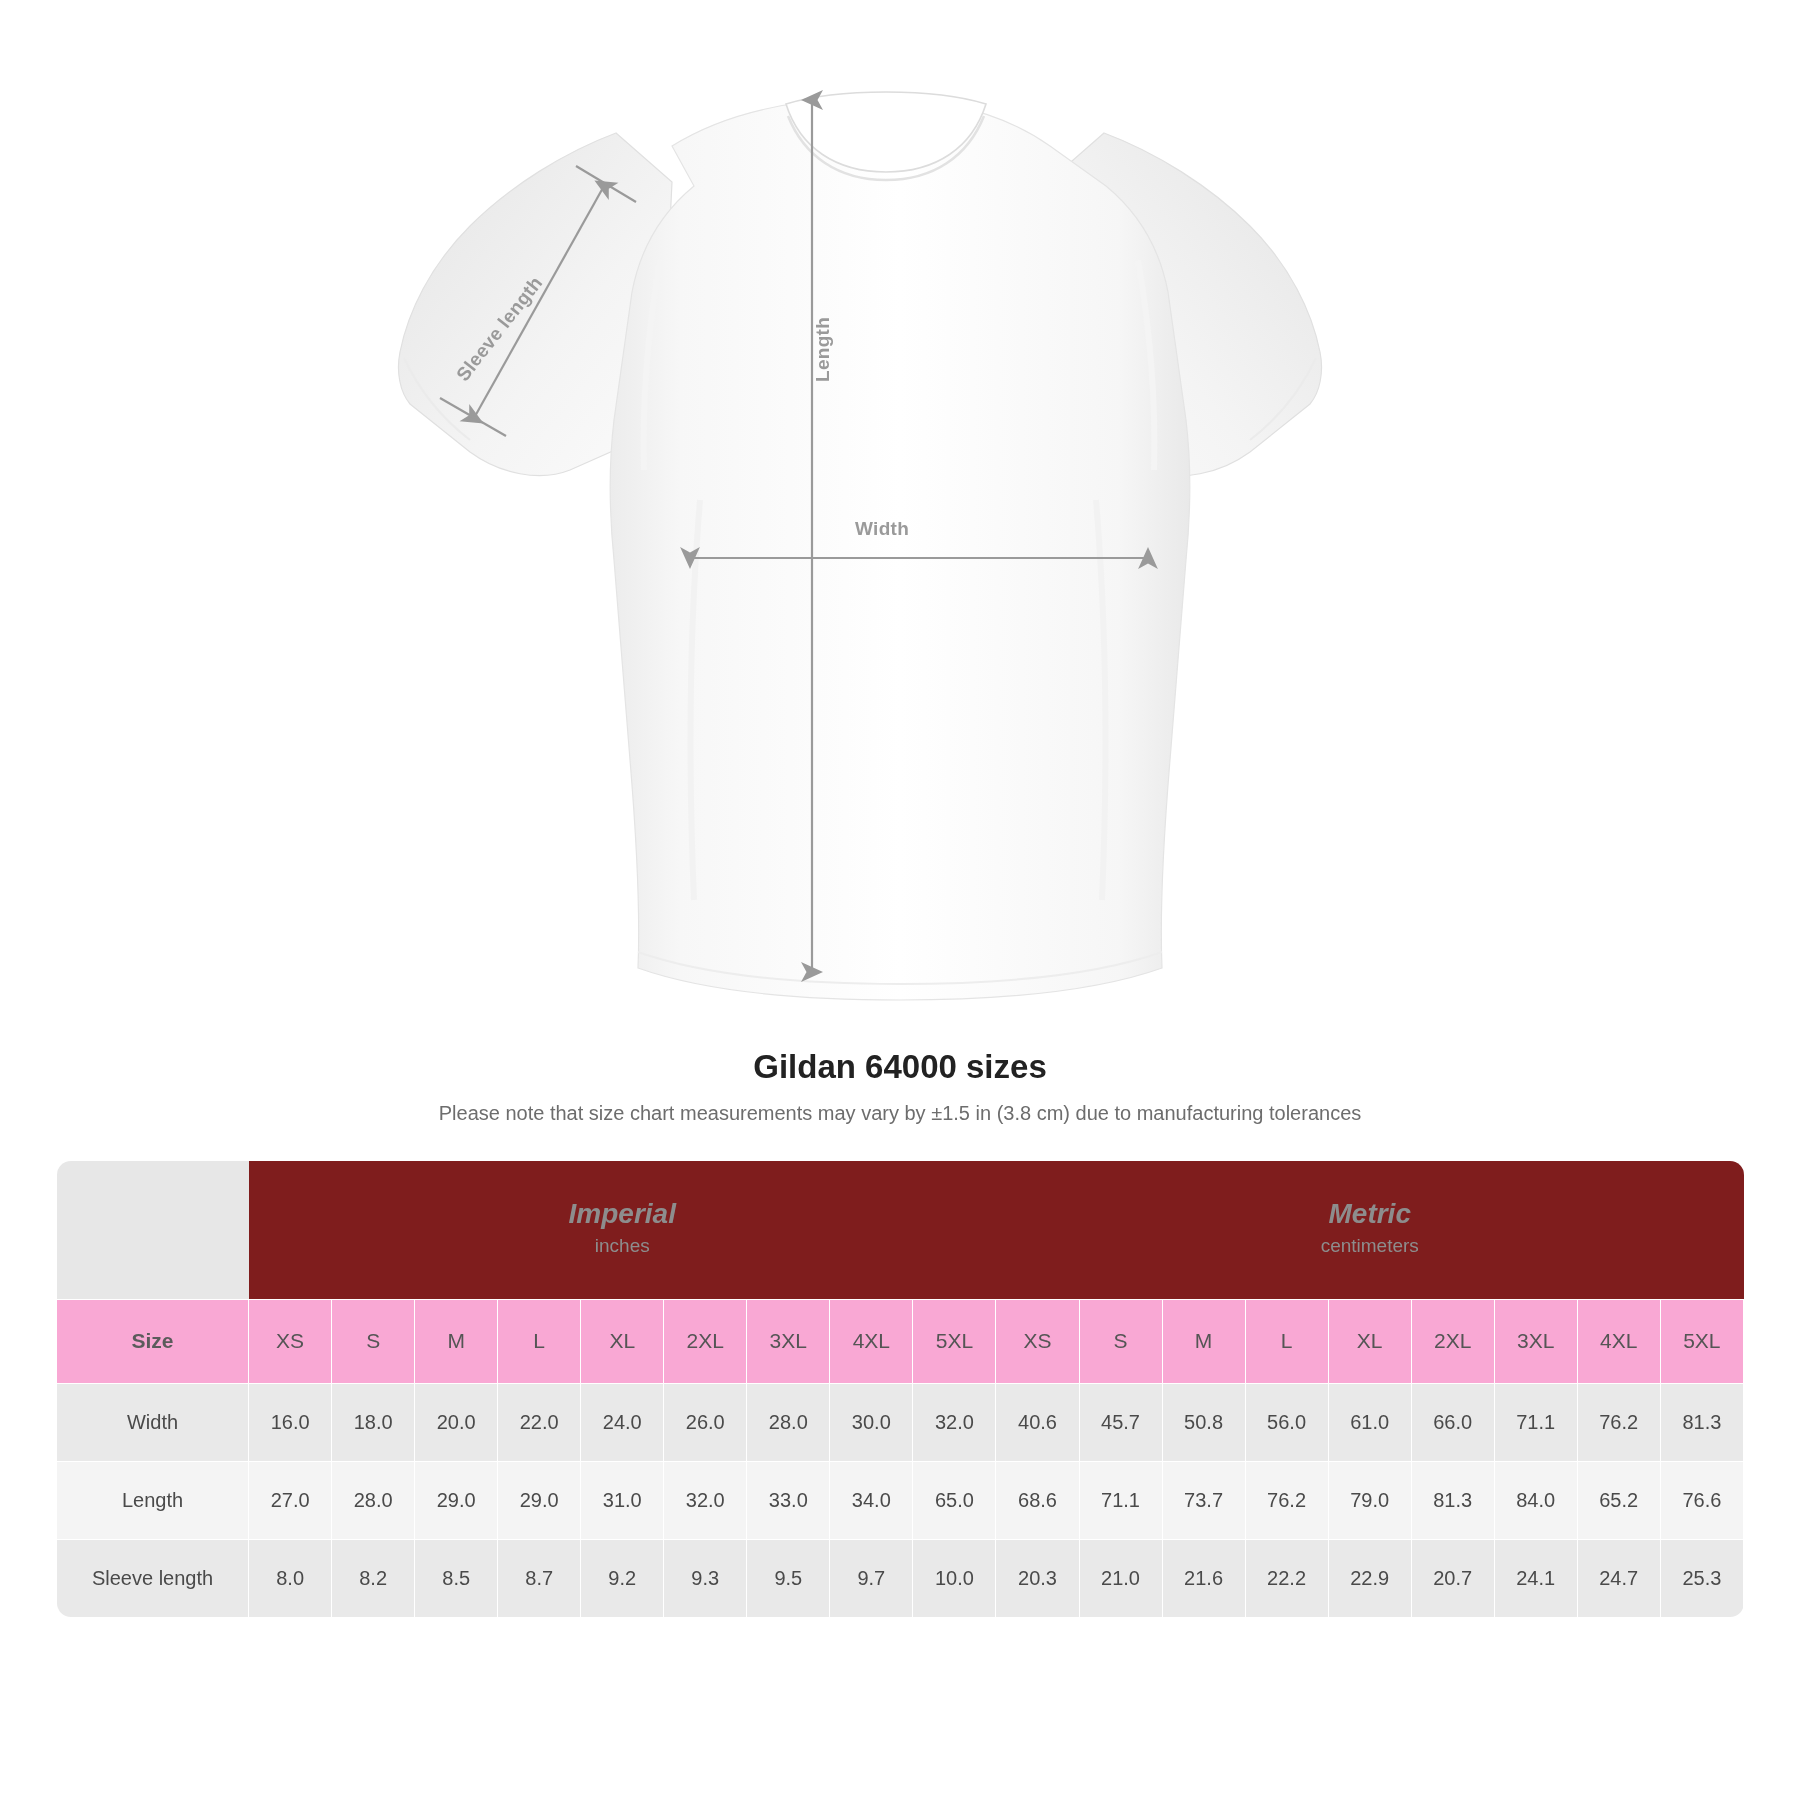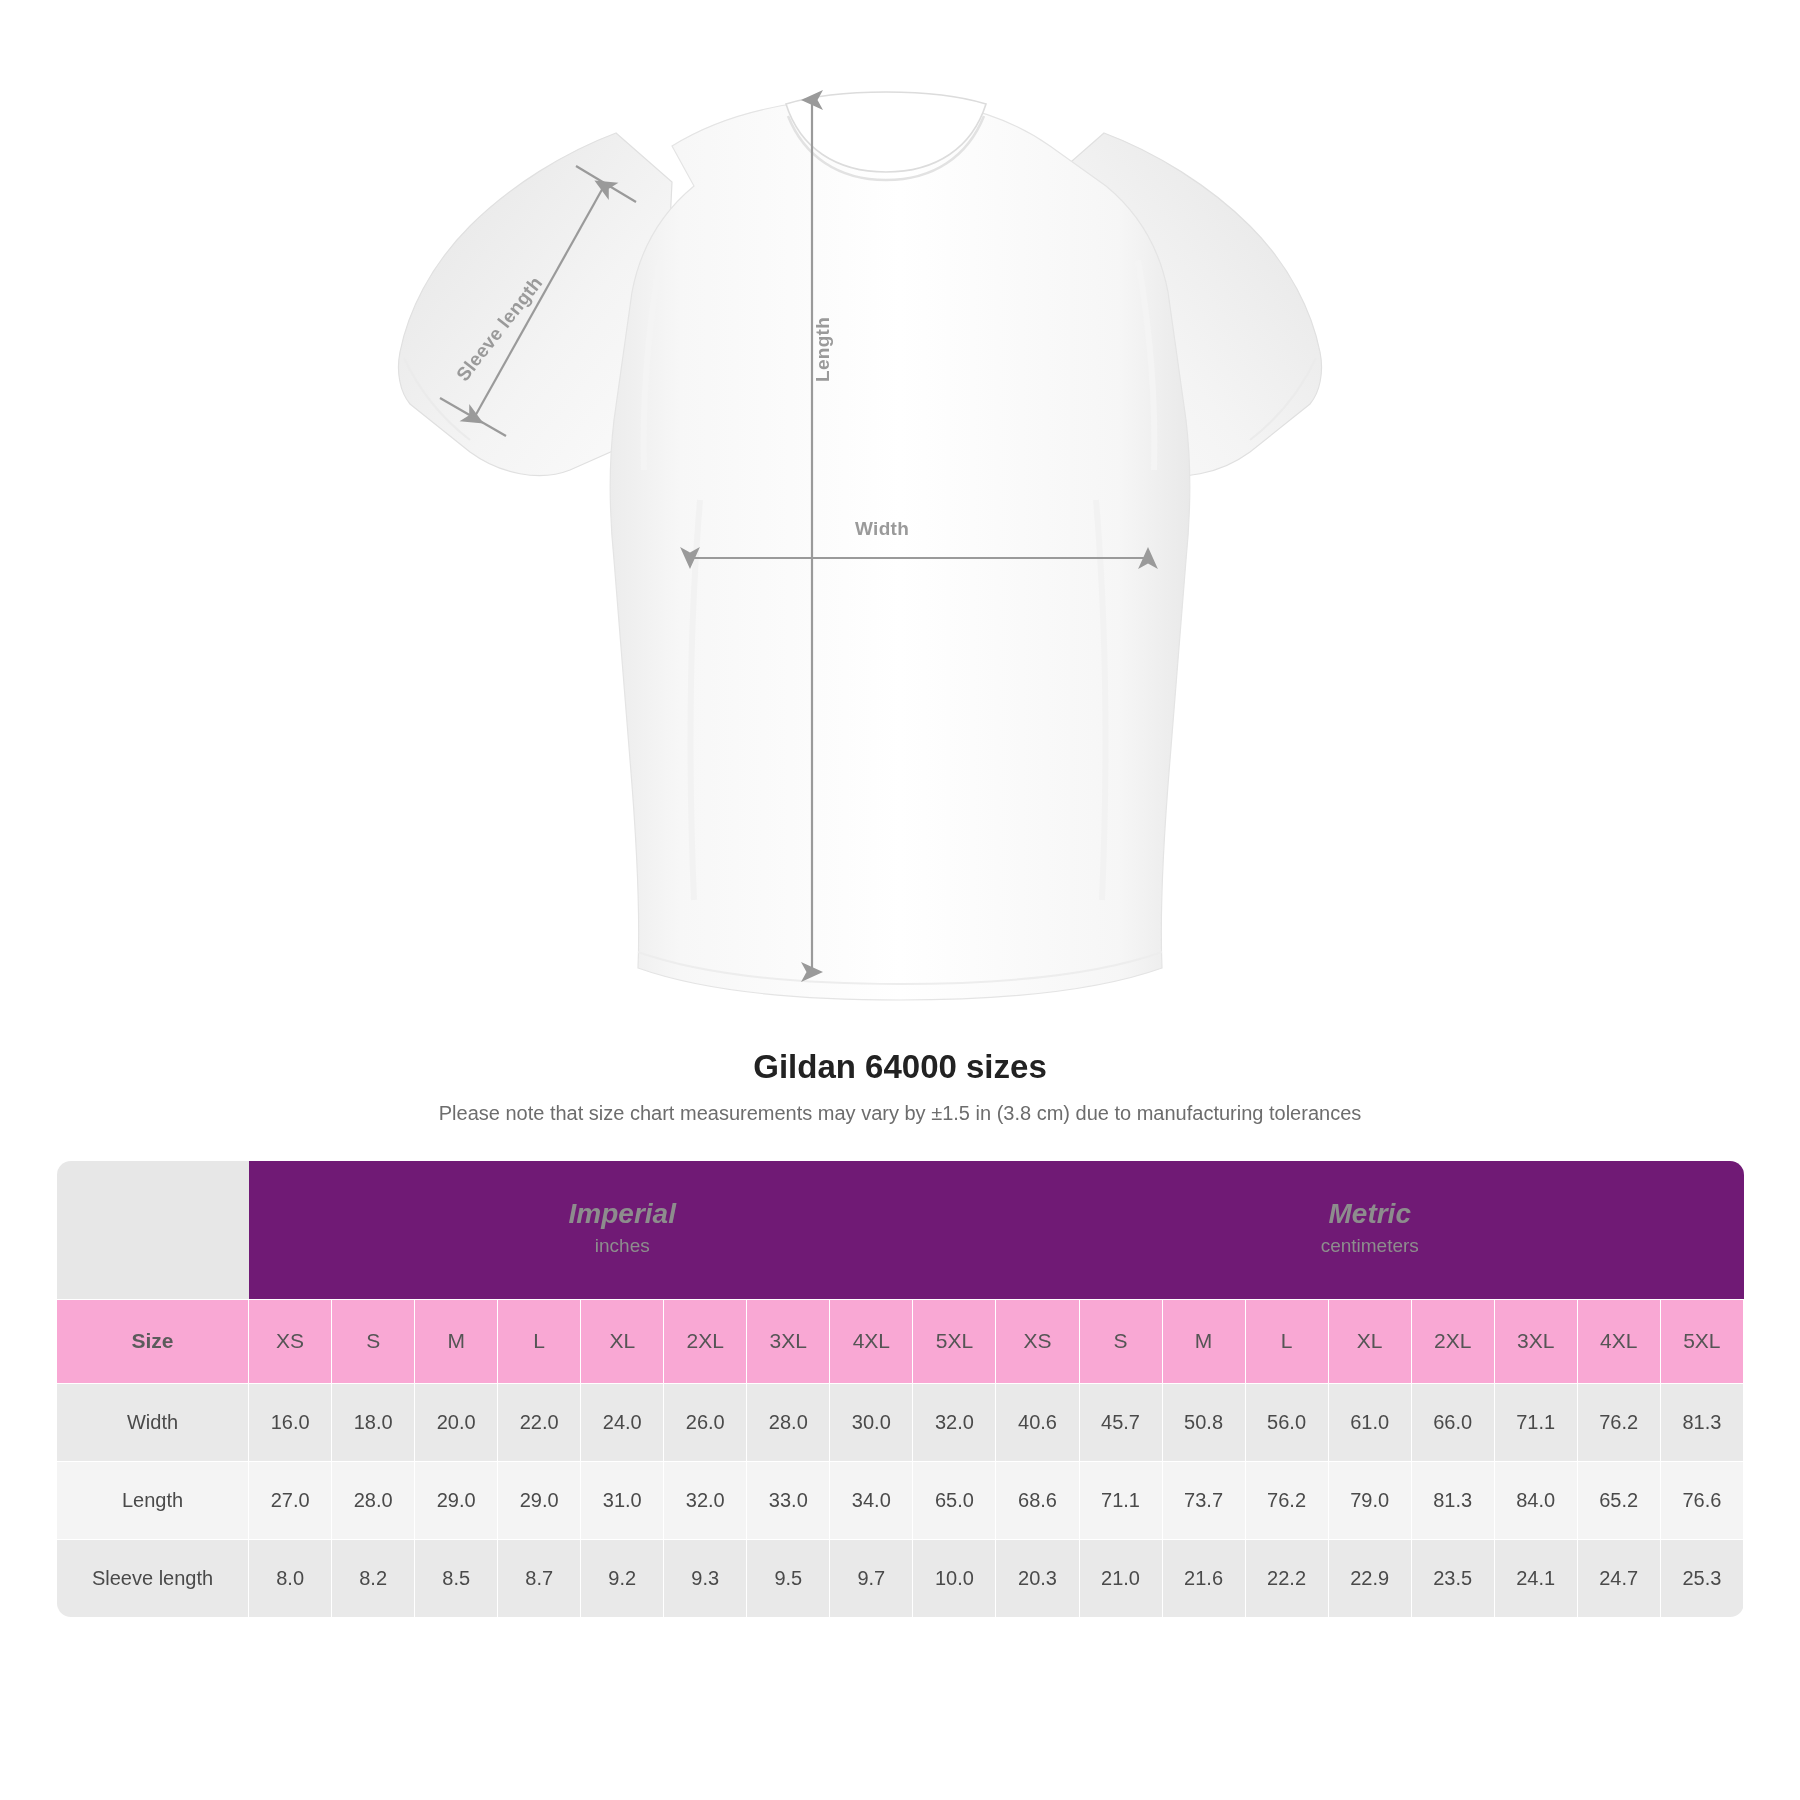--- a/index.html
+++ b/index.html
@@ -86,21 +86,21 @@
     text-align: center;
     font-size: 20px;
     color: #4a4a4a;
     background: #efefef;
     padding: 0;
     height: 78px;
     font-weight: normal;
   }
   
   tr.unit-row th {
-    background: #701a75;
+    background: #7f1d1d;
     height: 138px;
     border: none;
   }
   tr.unit-row th.corner {
     background: #e7e7e7;
     border-top-left-radius: 14px;
   }
   tr.unit-row th.last {
     border-top-right-radius: 14px;
   }
@@ -327,21 +327,21 @@
           <td>9.2</td>
           <td>9.3</td>
           <td>9.5</td>
           <td>9.7</td>
           <td>10.0</td>
           <td>20.3</td>
           <td>21.0</td>
           <td>21.6</td>
           <td>22.2</td>
           <td>22.9</td>
-          <td>23.5</td>
+          <td>20.7</td>
           <td>24.1</td>
           <td>24.7</td>
           <td>25.3</td>
         </tr>
       </tbody>
     </table>
   </div>
 
 </div>
 

